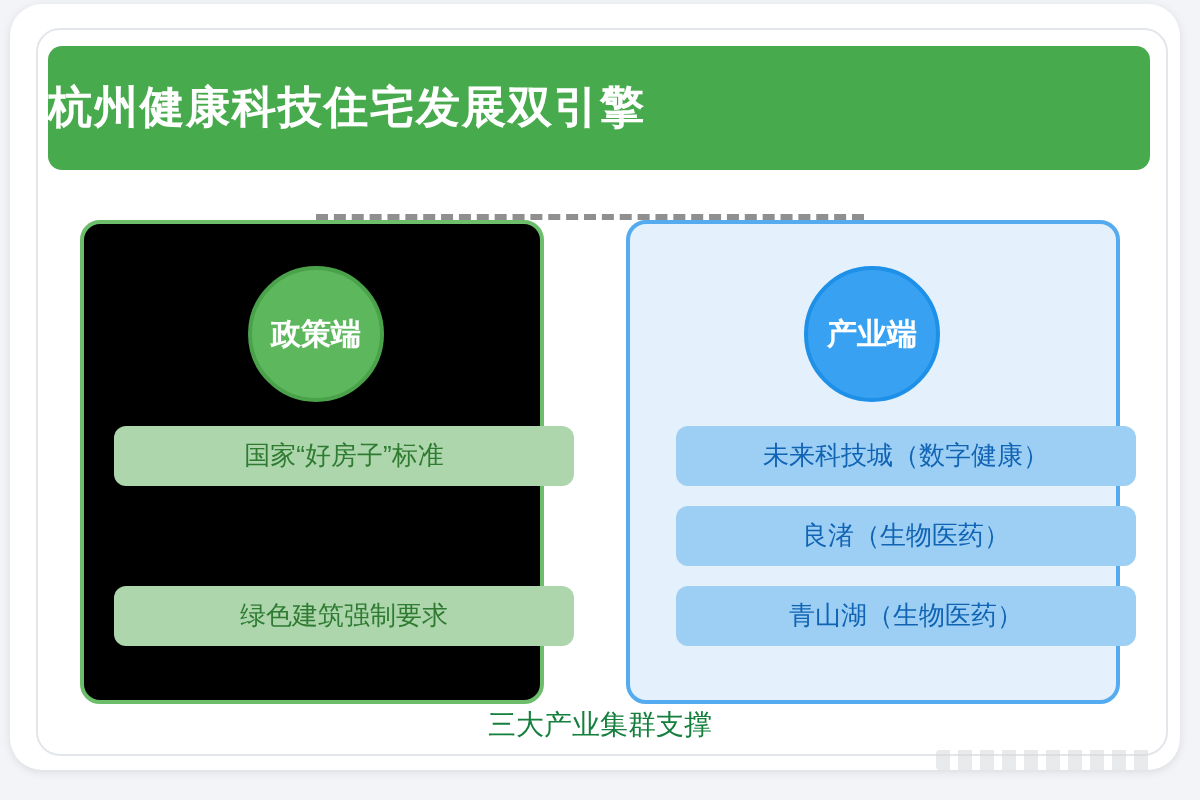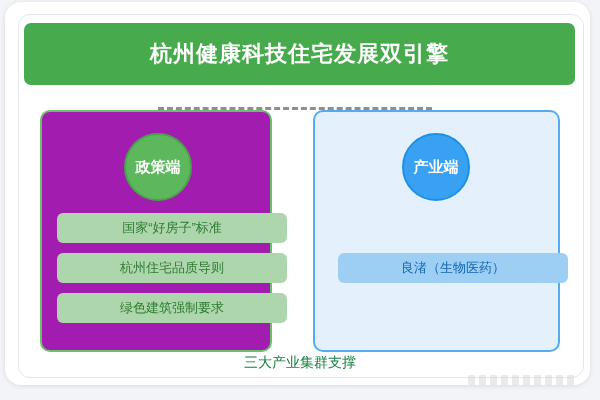--- a/index.html
+++ b/index.html
@@ -14,36 +14,36 @@
     background:#ffffff;border-radius:16px;
     box-shadow:0 1px 5px rgba(0,0,0,0.10);
   }
   .frame{
     position:absolute;left:18px;top:14px;width:564px;height:362px;
     border:1px solid #e3e6ea;border-radius:12px;background:#ffffff;
   }
   .banner{
     position:absolute;left:24px;top:23px;width:551px;height:62px;
     background:#47ab4d;border-radius:7px;
-    display:flex;align-items:center;justify-content:center;
+    display:flex;align-items:center;justify-content:flex-start;
     z-index:2;
   }
   .banner span{
     color:#ffffff;font-size:22px;font-weight:bold;letter-spacing:1px;
   }
   .connector{
     position:absolute;left:158px;top:107px;width:274px;height:0;
     border-top:3px dashed #8f8f8f;z-index:3;
   }
   .panel{
     position:absolute;top:110px;height:238px;border-radius:10px;z-index:1;
   }
   .panel.left{
     left:40px;width:228px;
-    background:#a21caf;border:2px solid #6cbe6a;
+    background:#000000;border:2px solid #6cbe6a;
   }
   .panel.right{
     left:313px;width:243px;
     background:#e4f1fc;border:2px solid #55abef;
   }
   .circle{
     position:absolute;top:21px;width:64px;height:64px;border-radius:50%;
     display:flex;align-items:center;justify-content:center;
     color:#ffffff;font-size:15px;font-weight:bold;
   }
@@ -84,27 +84,28 @@
     <span>杭州健康科技住宅发展双引擎</span>
   </div>
 
   <div class="connector"></div>
 
   <div class="panel left">
     <div class="circle">
       <span>政策端</span>
     </div>
     <div class="item i0">国家“好房子”标准</div>
-    <div class="item i1">杭州住宅品质导则</div>
     <div class="item i2">绿色建筑强制要求</div>
   </div>
 
   <div class="panel right">
     <div class="circle">
       <span>产业端</span>
     </div>
+    <div class="item i0">未来科技城（数字健康）</div>
     <div class="item i1">良渚（生物医药）</div>
+    <div class="item i2">青山湖（生物医药）</div>
   </div>
 
   <div class="caption">三大产业集群支撑</div>
 
   <div class="watermark"></div>
 </div>
 
 </body></html>

